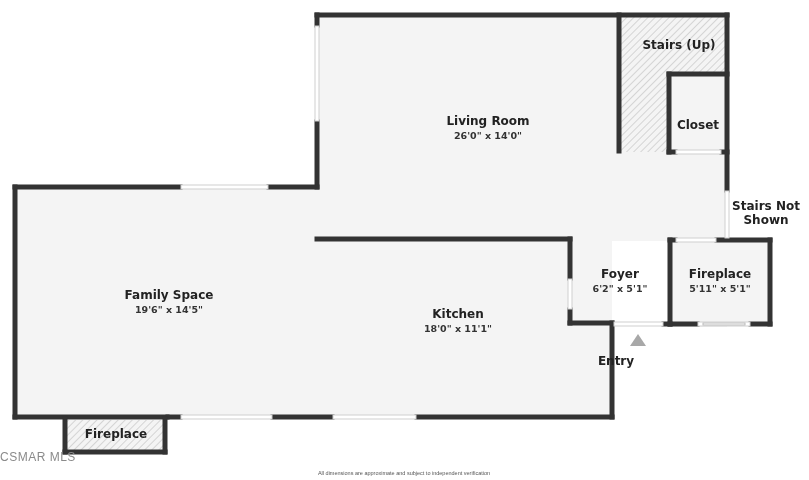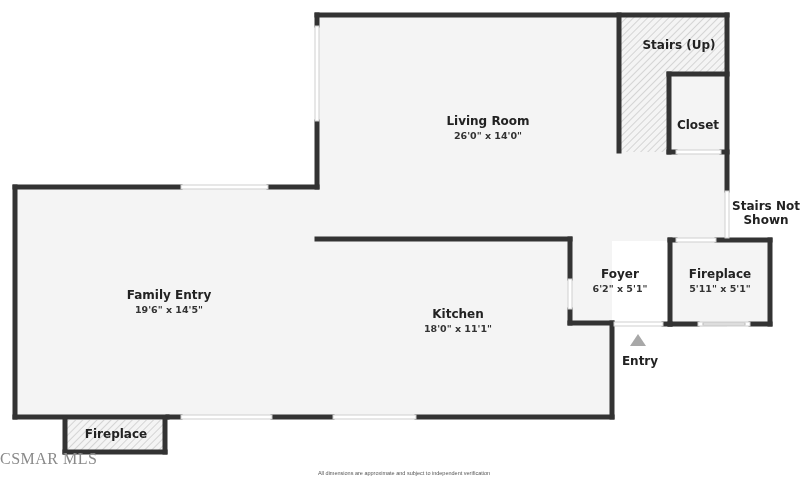--- a/index.html
+++ b/index.html
@@ -3,22 +3,22 @@
   <meta charset="utf-8">
   <style>
     html, body { margin: 0; padding: 0; background: #ffffff; }
     body { width: 809px; height: 480px; position: relative; overflow: hidden;
            font-family: "DejaVu Sans", sans-serif; color: #222; }
     svg#plan { position: absolute; left: 0; top: 0; }
     .lbl { position: absolute; text-align: center; transform: translate(-50%, -50%);
            white-space: nowrap; line-height: 1.15; }
     .room-name { font-weight: bold; font-size: 12px; color: #222; display: block; }
     .room-dim { font-weight: bold; font-size: 9.5px; color: #333; display: block; margin-top: 2px; }
-    .watermark { position: absolute; left: 0; top: 450px; font-size: 16px; color: #8a8a8a;
-                 letter-spacing: 0.5px; font-family: Liberation Serif, serif; }
+    .watermark { position: absolute; left: 0; top: 450px; font-size: 12px; color: #8a8a8a;
+                 letter-spacing: 0.5px; font-family: Liberation Sans, sans-serif; }
     .disclaimer { position: absolute; left: 404px; top: 473px; transform: translate(-50%, -50%);
                   font-size: 5.5px; color: #555; white-space: nowrap;
                   font-family: "Liberation Sans", sans-serif; }
   </style>
 </head>
 <body>
 
 <svg id="plan" width="809" height="480" viewBox="0 0 809 480">
   <defs>
     <pattern id="hatch" patternUnits="userSpaceOnUse" width="5" height="5" patternTransform="rotate(45)">
@@ -100,21 +100,21 @@
 
   <polygon points="638,334 630,346 646,346" fill="#a8a8a8"></polygon>
 </svg>
 
 <div class="lbl" style="left:488px; top:128px;">
   <span class="room-name">Living Room</span>
   <span class="room-dim">26'0" x 14'0"</span>
 </div>
 
 <div class="lbl" style="left:169px; top:302px;">
-  <span class="room-name">Family Entry</span>
+  <span class="room-name">Family Space</span>
   <span class="room-dim">19'6" x 14'5"</span>
 </div>
 
 <div class="lbl" style="left:458px; top:321px;">
   <span class="room-name">Kitchen</span>
   <span class="room-dim">18'0" x 11'1"</span>
 </div>
 
 <div class="lbl" style="left:620px; top:281px;">
   <span class="room-name">Foyer</span>
@@ -136,18 +136,18 @@
 
 <div class="lbl" style="left:116px; top:435px;">
   <span class="room-name">Fireplace</span>
 </div>
 
 <div class="lbl" style="left:766px; top:214px;">
   <span class="room-name">Stairs Not</span>
   <span class="room-name">Shown</span>
 </div>
 
-<div class="lbl" style="left:640px; top:362px;">
+<div class="lbl" style="left:616px; top:362px;">
   <span class="room-name">Entry</span>
 </div>
 
 <div class="watermark">CSMAR MLS</div>
 <div class="disclaimer">All dimensions are approximate and subject to independent verification</div>
 
 </body></html>

